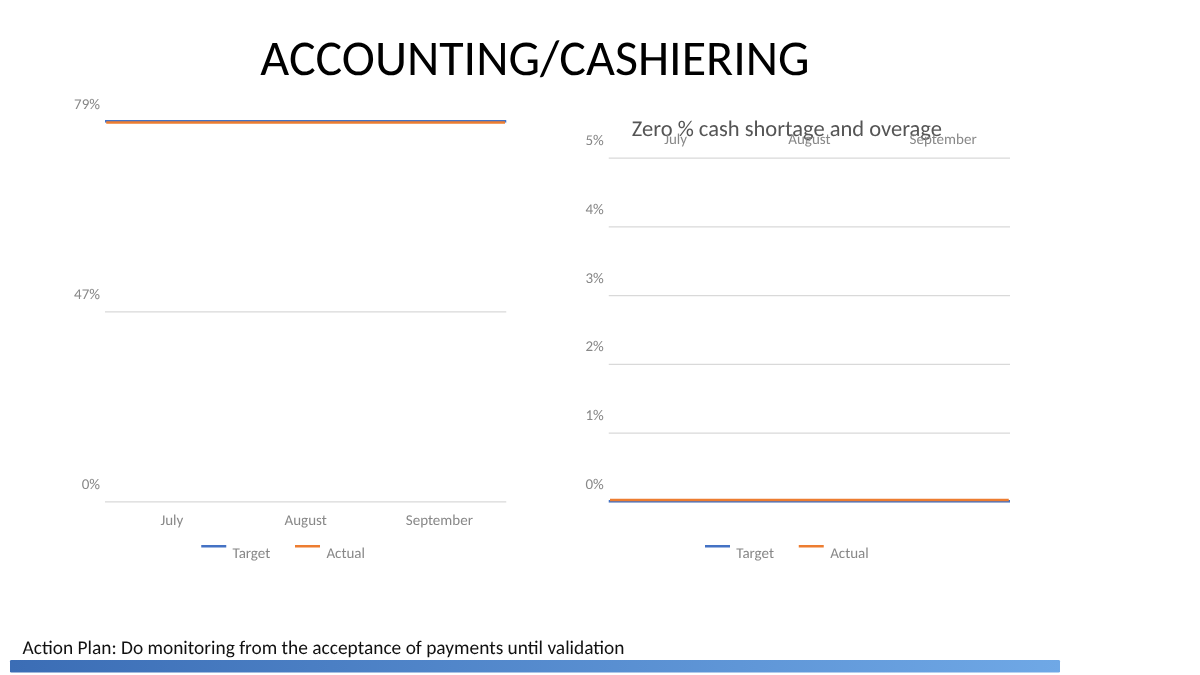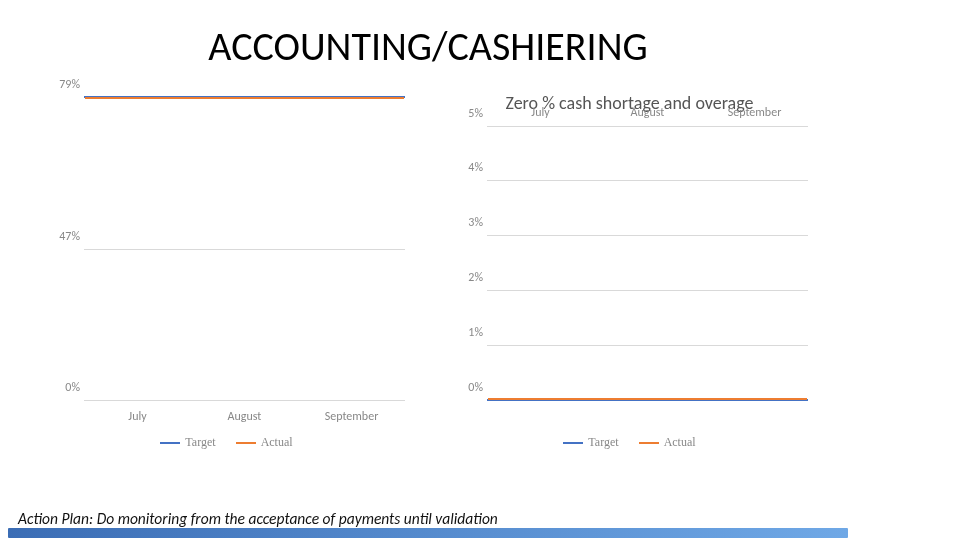--- a/index.html
+++ b/index.html
@@ -104,36 +104,35 @@
   .series-target { border-color: #4472c4; }
   .series-actual { border-color: #ed7d31; }
   .legend {
     display: flex;
     justify-content: center;
     gap: 20px;
     font-size: 12px;
     color: #888;
     margin-top: 4px;
   }
-  .legend-item { display: flex; align-items: center; gap: 5px; font-family: Liberation Serif, serif; }
+  .legend-item { display: flex; gap: 5px; }
   .legend-swatch {
     width: 20px;
     height: 0;
     border-top: 2px solid;
   }
   .legend-target { border-color: #4472c4; }
   .legend-actual { border-color: #ed7d31; }
   .action-row {
     position: absolute;
     bottom: 12px;
     left: 18px;
     right: 30px;
     display: flex;
     gap: 64px;
-    font-style: italic;
   }
   .action-text {
     flex: 1;
     font-size: 15.5px;
     line-height: 1.25;
     color: #111;
     font-family: Calibri, "Segoe UI", Arial, sans-serif;
   }
   .bottom-stripe {
     position: absolute;

